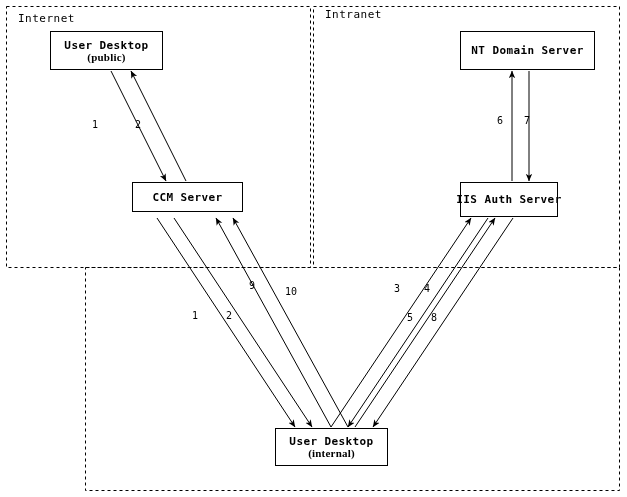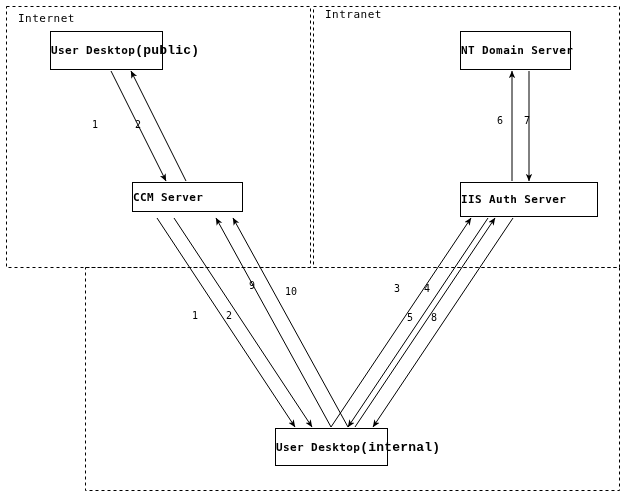--- a/index.html
+++ b/index.html
@@ -30,36 +30,36 @@
     color: #000000;
     letter-spacing: 0.5px;
     white-space: nowrap;
   }
   .node-box {
     position: absolute;
     box-sizing: border-box;
     border: 1px solid #000000;
     background: #ffffff;
     display: flex;
-    flex-direction: row;
+    flex-direction: column;
     align-items: center;
-    justify-content: flex-start;
+    justify-content: center;
     color: #000000;
   }
   .node-title {
     font-family: "DejaVu Sans Mono", "Liberation Mono", monospace;
     font-size: 11px;
     font-weight: bold;
     letter-spacing: 0.4px;
     white-space: nowrap;
     line-height: 13px;
   }
   .node-sub {
-    font-family: Liberation Mono, monospace;
-    font-size: 13px;
+    font-family: Liberation Serif, serif;
+    font-size: 11px;
     font-weight: bold;
     letter-spacing: 0.2px;
     white-space: nowrap;
     line-height: 11px;
   }
   .edge-label {
     position: absolute;
     font-family: "DejaVu Sans Mono", "Liberation Mono", monospace;
     font-size: 10px;
     color: #000000;
@@ -107,24 +107,24 @@
     </div>
 
   <div id="node-layer">
       <div class="node-box" style="left: 50px; top: 31px; width: 113px; height: 39px;">
         <div class="node-title">User Desktop</div>
         <div class="node-sub">(public)</div>
       </div>
       <div class="node-box" style="left: 132px; top: 182px; width: 111px; height: 30px;">
         <div class="node-title">CCM Server</div>
       </div>
-      <div class="node-box" style="left: 460px; top: 31px; width: 111px; height: 39px;">
+      <div class="node-box" style="left: 460px; top: 31px; width: 135px; height: 39px;">
         <div class="node-title">NT Domain Server</div>
       </div>
-      <div class="node-box" style="left: 460px; top: 182px; width: 138px; height: 35px;">
+      <div class="node-box" style="left: 460px; top: 182px; width: 98px; height: 35px;">
         <div class="node-title">IIS Auth Server</div>
       </div>
       <div class="node-box" style="left: 275px; top: 428px; width: 113px; height: 38px;">
         <div class="node-title">User Desktop</div>
         <div class="node-sub">(internal)</div>
       </div>
     </div>
 
   <div id="edge-label-layer">
       <div class="edge-label" style="left: 92px; top: 120px;">1</div>

